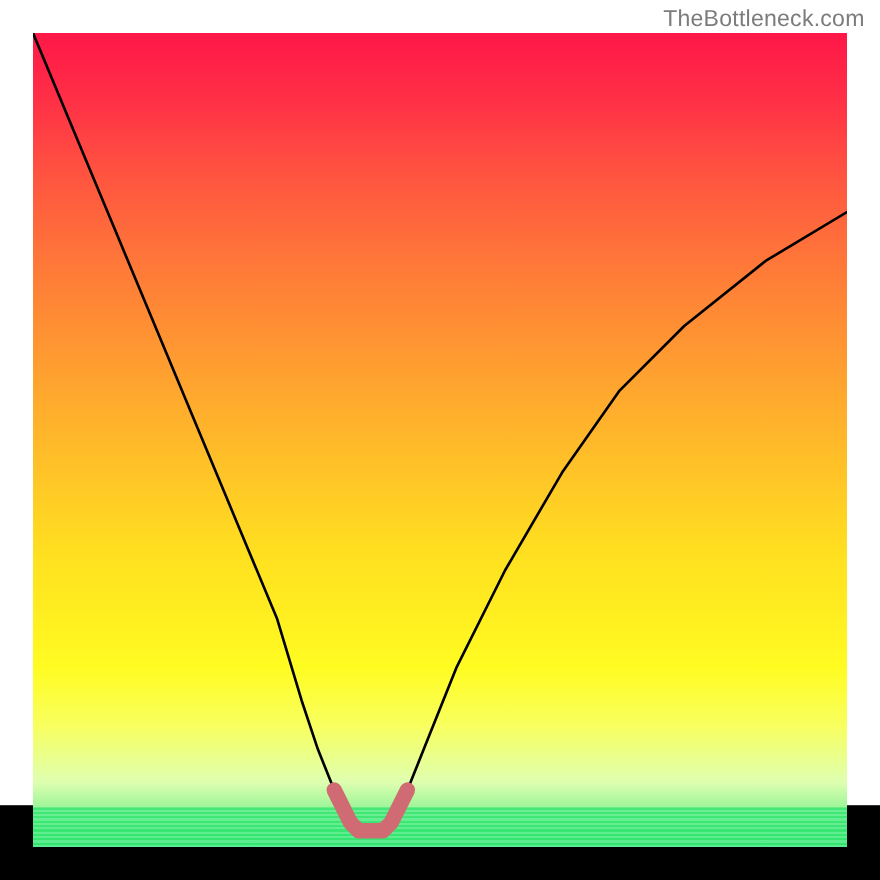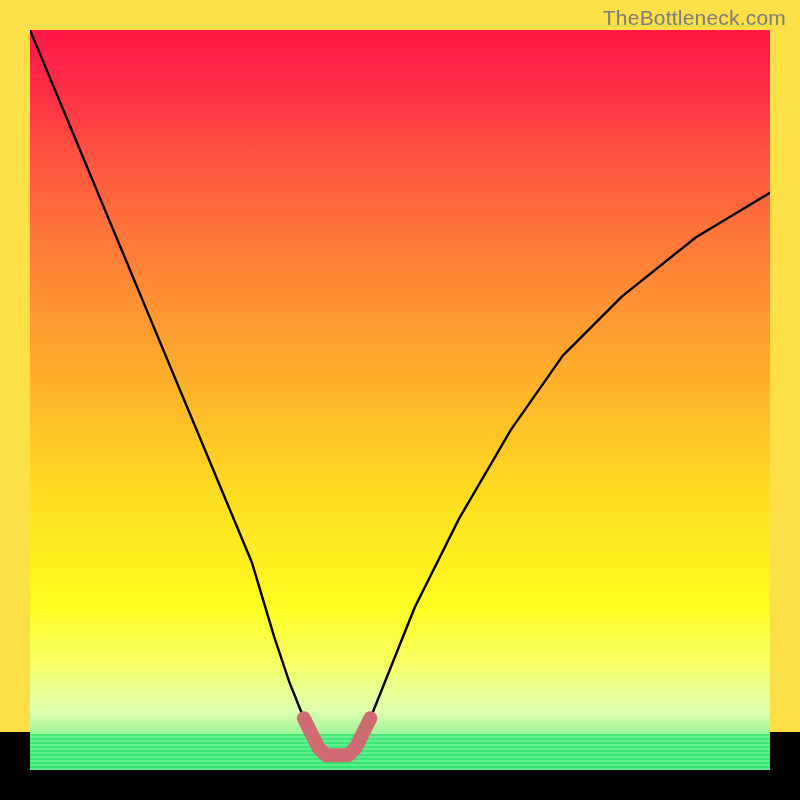--- a/index.html
+++ b/index.html
@@ -13,21 +13,21 @@
     position: relative;
     font-family: Arial, Helvetica, sans-serif;
     background: #000;
   }
   .frame {
     position: absolute;
     left: 0;
     top: 0;
     width: 800px;
     height: 732px;
-    background: #fde047;
+    background: #ffffff;
   }
   .plot-area {
     position: absolute;
     left: 30px;
     top: 30px;
     width: 740px;
     height: 740px;
     overflow: hidden;
   }
   .gradient-bg {

